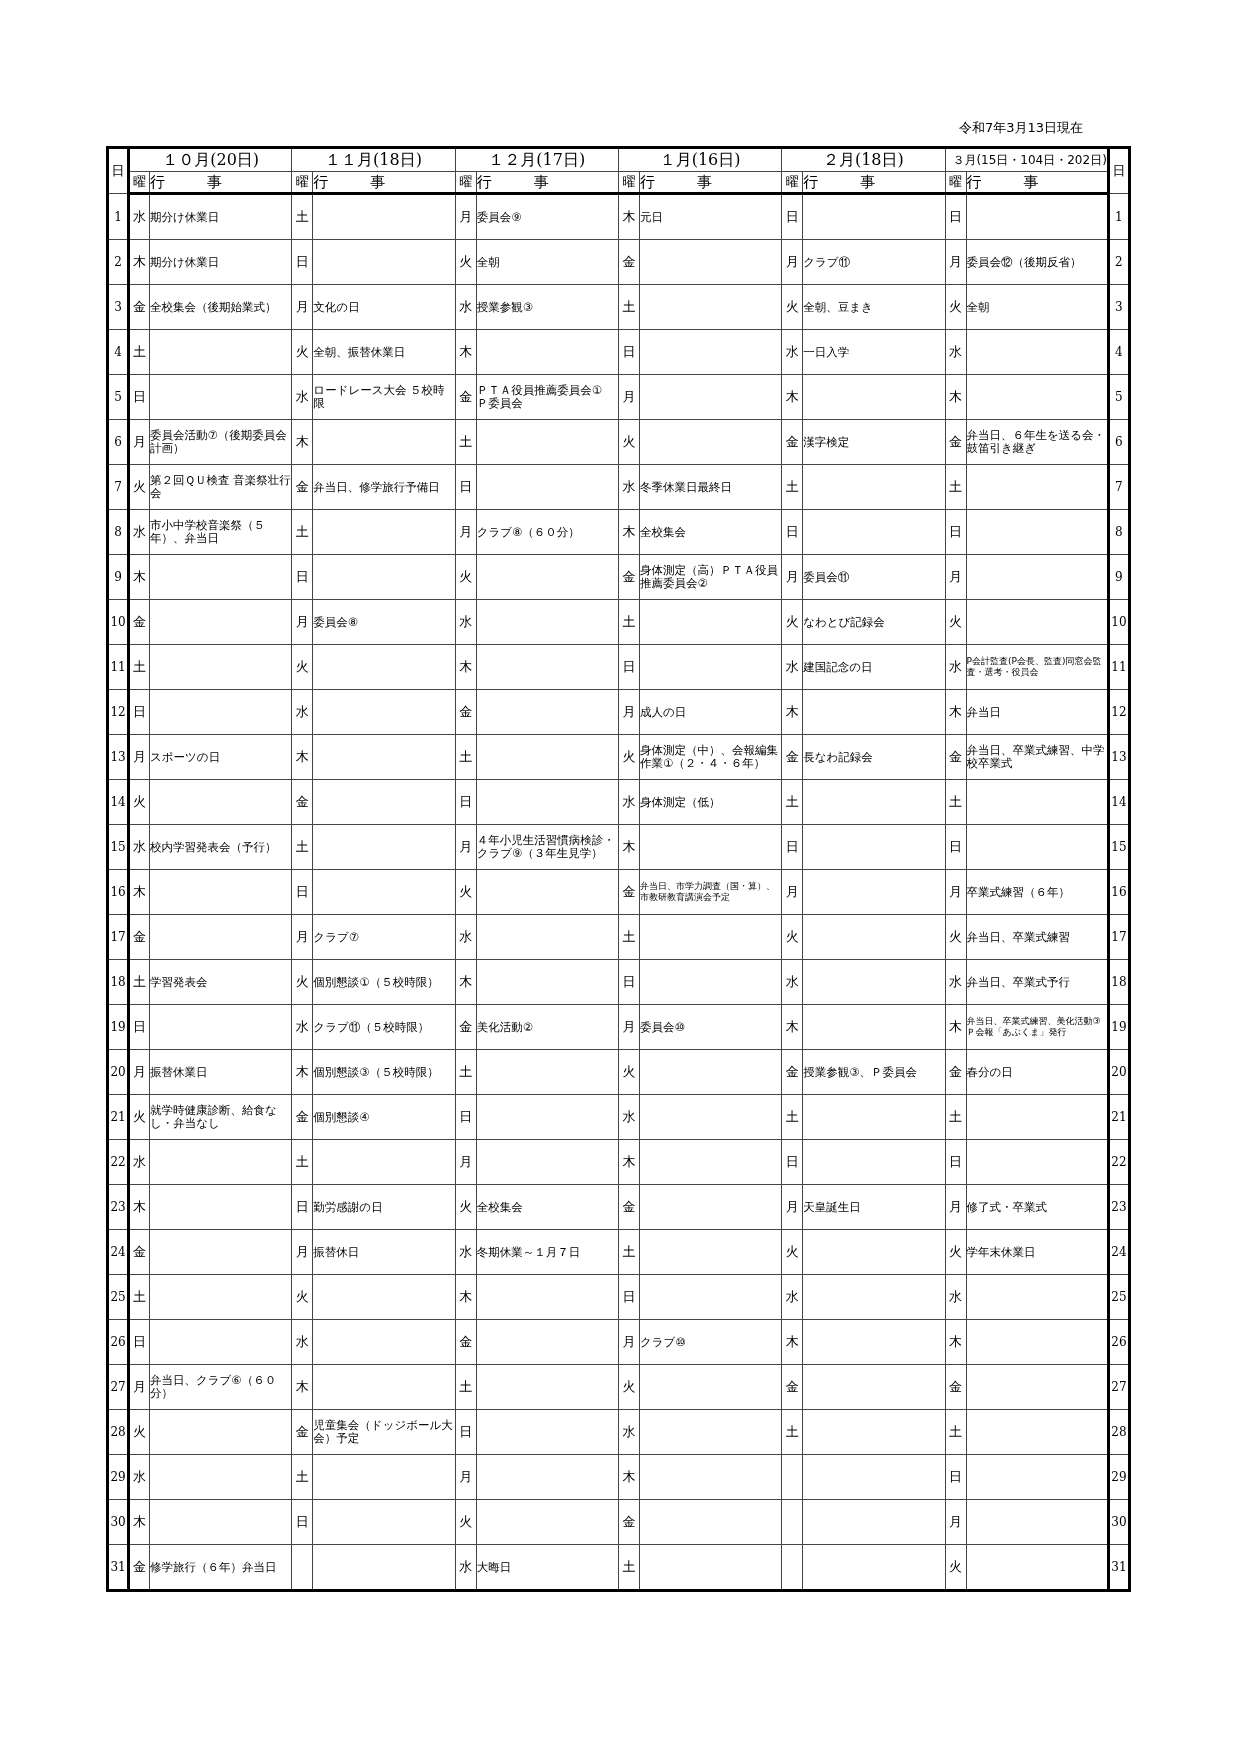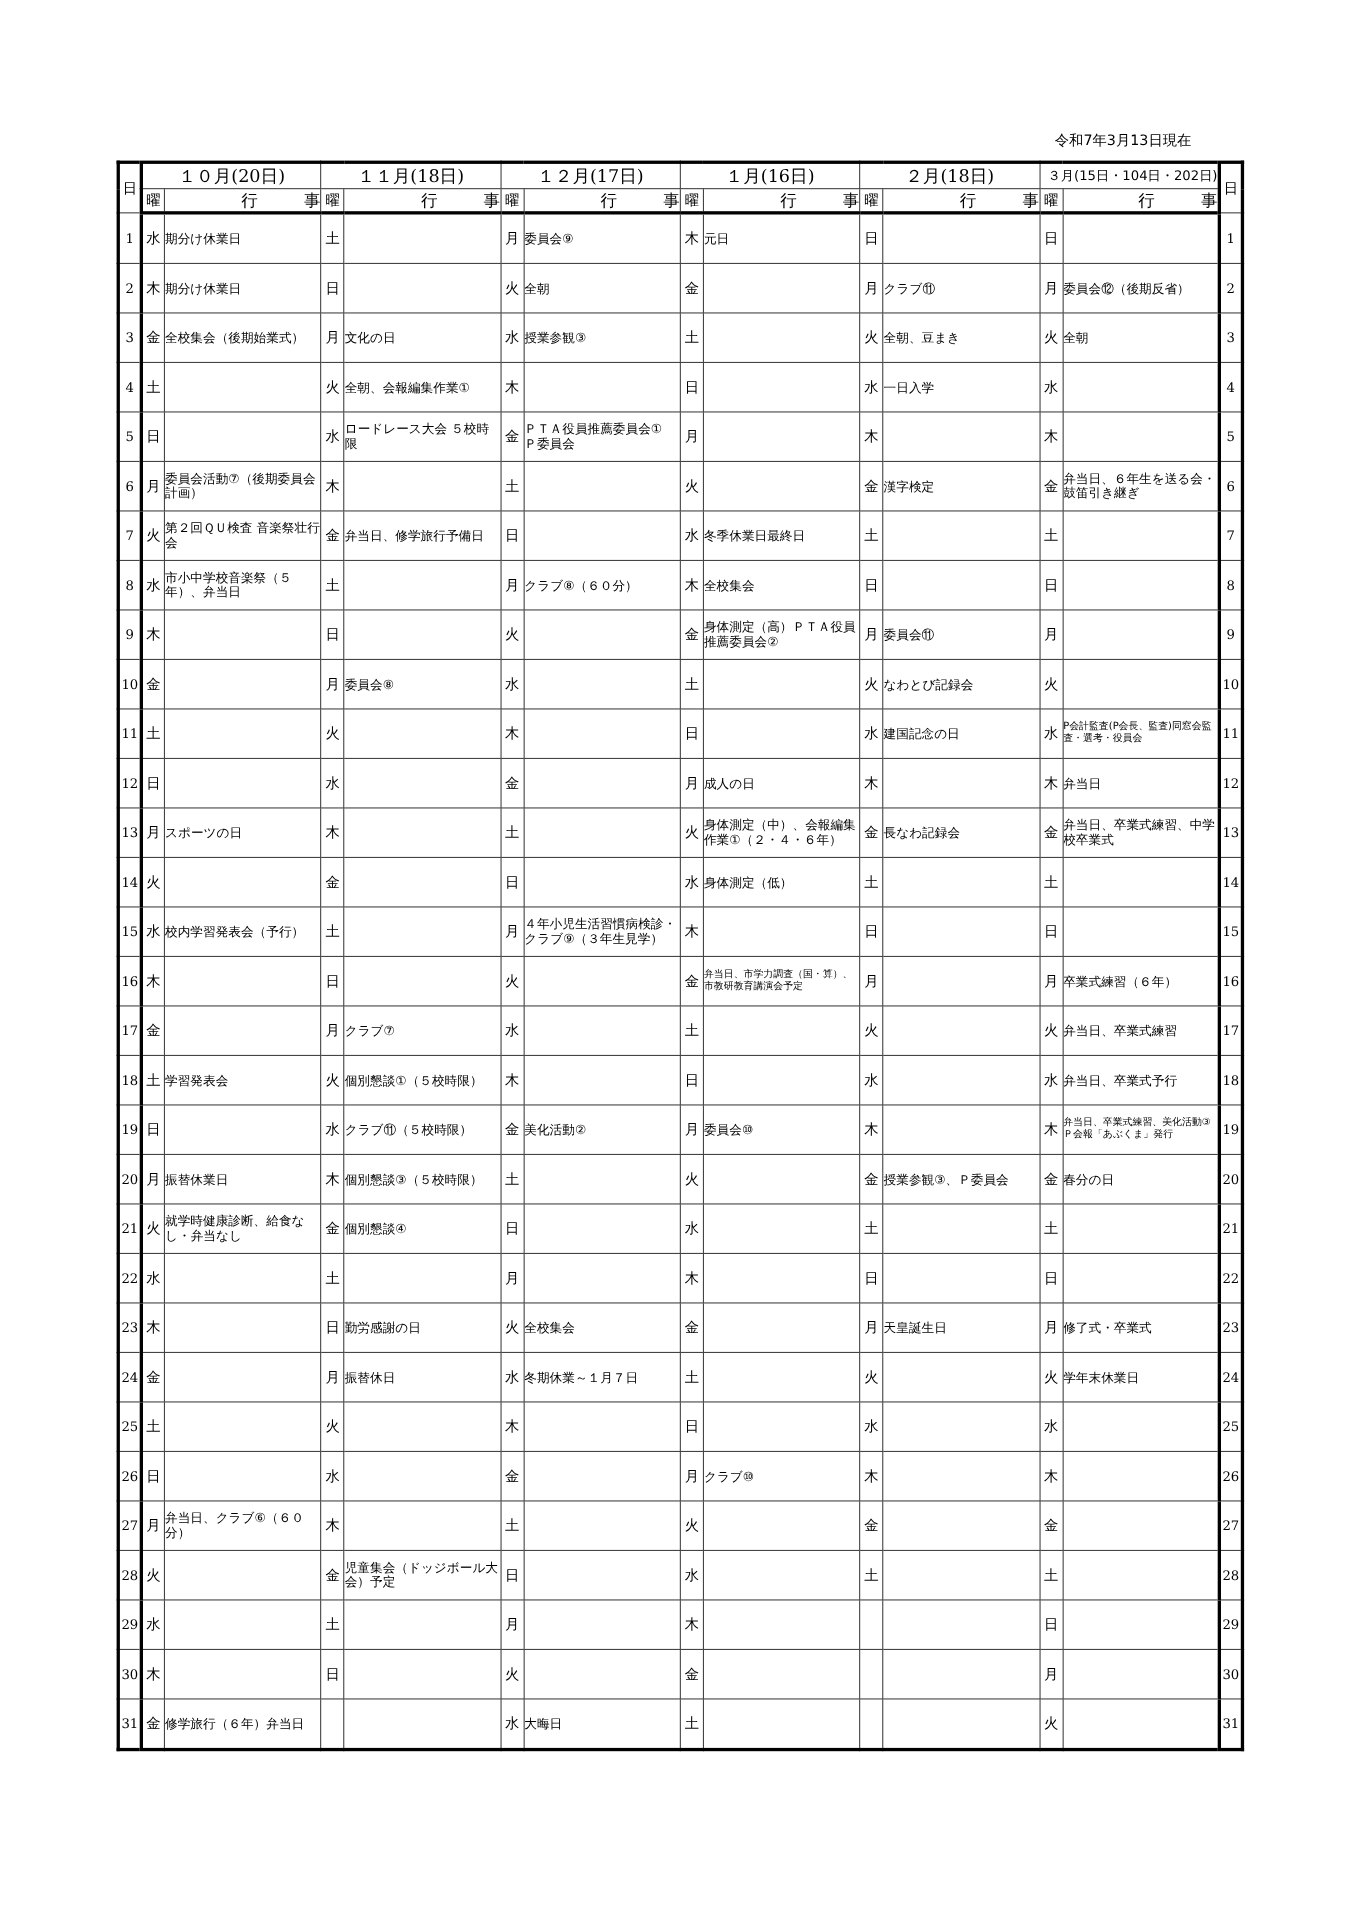--- a/index.html
+++ b/index.html
@@ -9,21 +9,21 @@
   table.cal td, table.cal th { border: 1px solid #444; padding: 0; font-weight: normal; overflow: hidden; }
   col.c-day { width: 21px; }
   col.c-wd { width: 21px; }
   col.c-ev { width: 142px; }
   th.month { height: 22px; font-family: "DejaVu Serif", serif; font-size: 16px; text-align: center; border-bottom: 2px solid #000; border-left: 3px solid #000; margin-left: 20px; }
   th.month.small { font-size: 12px; text-align: right; padding-left: 2px; font-family: "DejaVu Sans", sans-serif; }
   th.day-h { font-size: 13px; text-align: center; }
   th.day-h.left { border-right: 3px solid #000; }
   th.day-h.right { border-left: 3px solid #000; }
   th.wd-h { height: 20px; font-size: 13px; text-align: center; border-left: 3px solid #000; }
-  th.ev-h { font-size: 15px; text-align: right; letter-spacing: 0; }
+  th.ev-h { font-size: 15px; text-align: left; letter-spacing: 0; }
   th.ev-h span { display: inline-block; width: 100%; }
   tr.hdr2 th { border-bottom: 3px solid #000; }
   tr.row td { height: 44px; vertical-align: middle; }
   td.day { font-size: 12px; text-align: center; font-family: "DejaVu Serif", serif; }
   td.day.left { border-right: 3px solid #000; }
   td.day.right { border-left: 3px solid #000; }
   td.wd { font-size: 13px; text-align: center; border-left: 3px solid #000; }
   td.ev { font-size: 11.5px; line-height: 13px; padding-left: 3px; padding-right: 2px; text-align: left; }
   td.ev.tiny { font-size: 9px; line-height: 11px; }
 </style>
@@ -122,21 +122,21 @@
         <td class="ev">全朝、豆まき</td>
         <td class="wd">火</td>
         <td class="ev">全朝</td>
         <td class="day right">3</td>
       </tr>
       <tr class="row">
         <td class="day left">4</td>
         <td class="wd">土</td>
         <td class="ev"></td>
         <td class="wd">火</td>
-        <td class="ev">全朝、会報編集作業①</td>
+        <td class="ev">全朝、振替休業日</td>
         <td class="wd">木</td>
         <td class="ev"></td>
         <td class="wd">日</td>
         <td class="ev"></td>
         <td class="wd">水</td>
         <td class="ev">一日入学</td>
         <td class="wd">水</td>
         <td class="ev"></td>
         <td class="day right">4</td>
       </tr>

